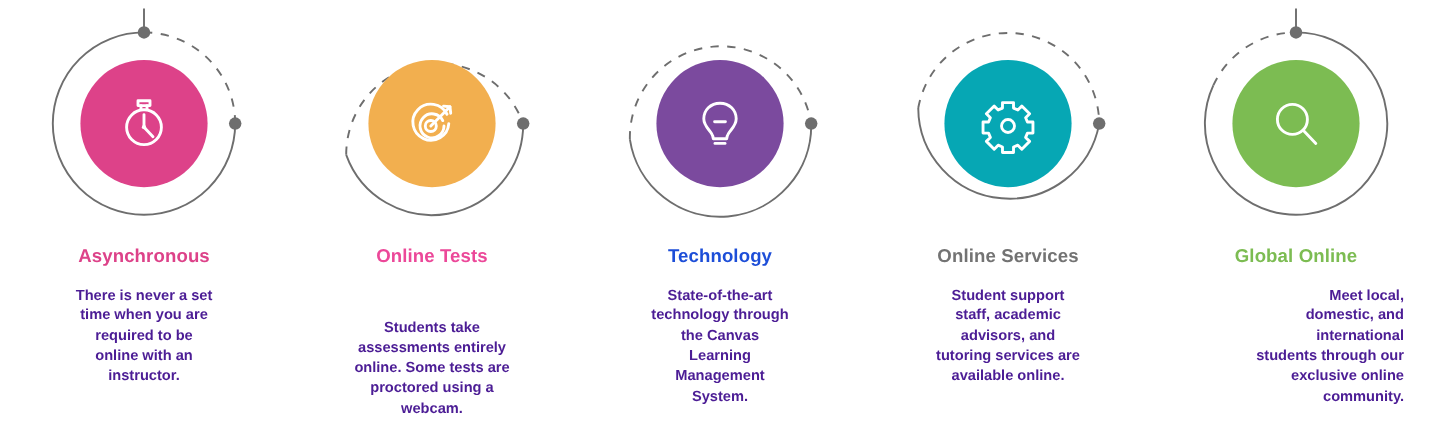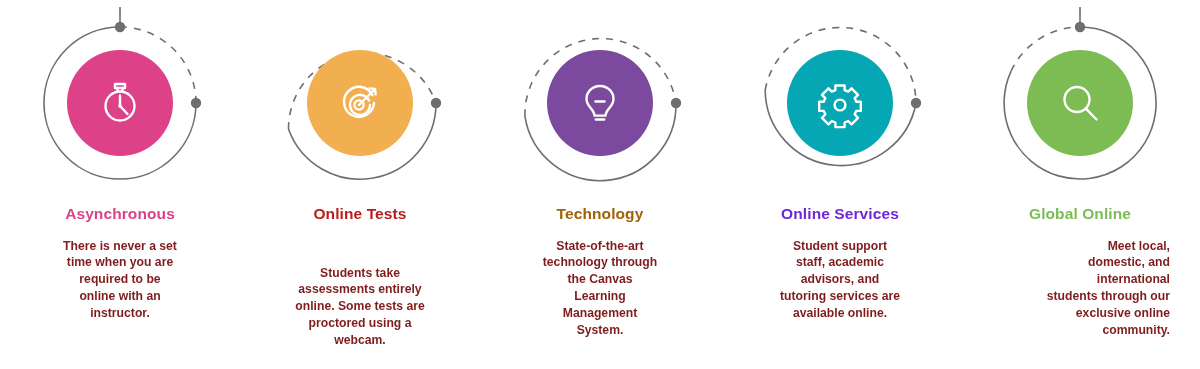--- a/index.html
+++ b/index.html
@@ -28,21 +28,21 @@
     position:relative;z-index:2;
     width:106px;height:106px;border-radius:50%;
     display:flex;align-items:center;justify-content:center;
   }
   .disc svg{position:static;width:52px;height:52px;}
   .heading{
     font-size:15.5px;font-weight:bold;letter-spacing:0.1px;
     text-align:center;line-height:1.2;margin:0 0 14px 0;
   }
   .body-text{
-    font-size:12.2px;line-height:1.38;color:#7f1d1d;
+    font-size:12.2px;line-height:1.38;color:#4c1d95;
     text-align:center;font-weight:bold;width:190px;
     margin:0;white-space:pre-line;
   }
   .c0 .body-text{width:150px;}
   .c1 .body-text{width:182px;margin-top:27px;}
   .c2 .body-text{width:160px;}
   .c3 .body-text{width:170px;}
   .c4 .body-text{width:180px;text-align:right;}
 </style>
 </head>
@@ -91,21 +91,21 @@
           <g fill="none" stroke="#FFFFFF" stroke-width="2.4" stroke-linecap="round" stroke-linejoin="round">
             <path d="M38.5 18.2 A15 15 0 1 0 40 26"></path>
             <path d="M35 23.5 A10 10 0 1 0 36 28"></path>
             <circle cx="25" cy="28" r="4.6"></circle>
             <path d="M25 28 L41 12"></path>
             <path d="M35.6 11.4 L41 12 L41.6 17.4"></path>
           </g>
         </svg>
       </div>
     </div>
-    <div class="heading" style="color:#b91c1c">Online Tests</div>
+    <div class="heading" style="color:#ec4899">Online Tests</div>
     <div class="body-text">Students take
 assessments entirely
 online. Some tests are
 proctored using a
 webcam.</div>
   </div>
 
   <div class="col c2">
     <div class="badge">
       <svg viewBox="0 0 240 205">
@@ -116,21 +116,21 @@
       <div class="disc" style="background:#7B4A9E">
         <svg viewBox="0 0 52 52">
           <g fill="none" stroke="#FFFFFF" stroke-width="2.4" stroke-linecap="round" stroke-linejoin="round">
             <path d="M26 9 C18 9 12.5 15 12.5 22 C12.5 27.5 16.5 30.5 18.8 34 C20 35.8 20.4 37.2 20.4 38.6 h11.2 c0-1.4 0.4-2.8 1.6-4.6 C35.5 30.5 39.5 27.5 39.5 22 C39.5 15 34 9 26 9 Z"></path>
             <path d="M21.5 24.5 h9"></path>
             <path d="M21.8 42.5 h8.4"></path>
           </g>
         </svg>
       </div>
     </div>
-    <div class="heading" style="color:#a16207">Technology</div>
+    <div class="heading" style="color:#1d4ed8">Technology</div>
     <div class="body-text">State-of-the-art
 technology through
 the Canvas
 Learning
 Management
 System.</div>
   </div>
 
   <div class="col c3">
     <div class="badge">
@@ -141,21 +141,21 @@
       </svg>
       <div class="disc" style="background:#06A7B4">
         <svg viewBox="0 0 52 52">
           <g fill="none" stroke="#FFFFFF" stroke-width="2.4" stroke-linecap="round" stroke-linejoin="round">
             <path d="M21.4 8.5 h9.2 v4.6 l3.6 1.5 l3.3-3.3 l6.5 6.5 l-3.3 3.3 l1.5 3.6 h4.6 v9.2 h-4.6 l-1.5 3.6 l3.3 3.3 l-6.5 6.5 l-3.3-3.3 l-3.6 1.5 v4.6 h-9.2 v-4.6 l-3.6-1.5 l-3.3 3.3 l-6.5-6.5 l3.3-3.3 l-1.5-3.6 h-4.6 v-9.2 h4.6 l1.5-3.6 l-3.3-3.3 l6.5-6.5 l3.3 3.3 l3.6-1.5 z"></path>
             <circle cx="26" cy="28" r="5.4"></circle>
           </g>
         </svg>
       </div>
     </div>
-    <div class="heading" style="color:#6d28d9">Online Services</div>
+    <div class="heading" style="color:#737373">Online Services</div>
     <div class="body-text">Student support
 staff, academic
 advisors, and
 tutoring services are
 available online.</div>
   </div>
 
   <div class="col c4">
     <div class="badge">
       <svg viewBox="0 0 240 205">

